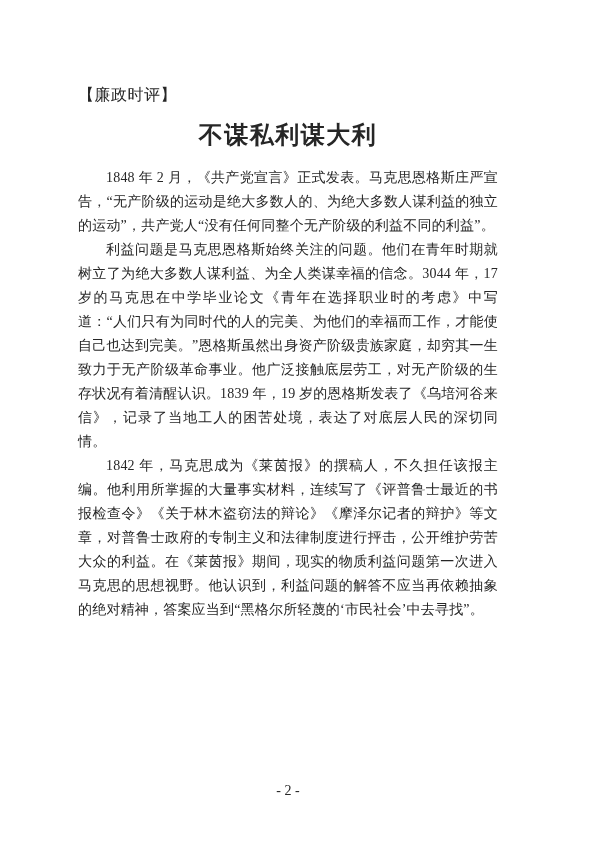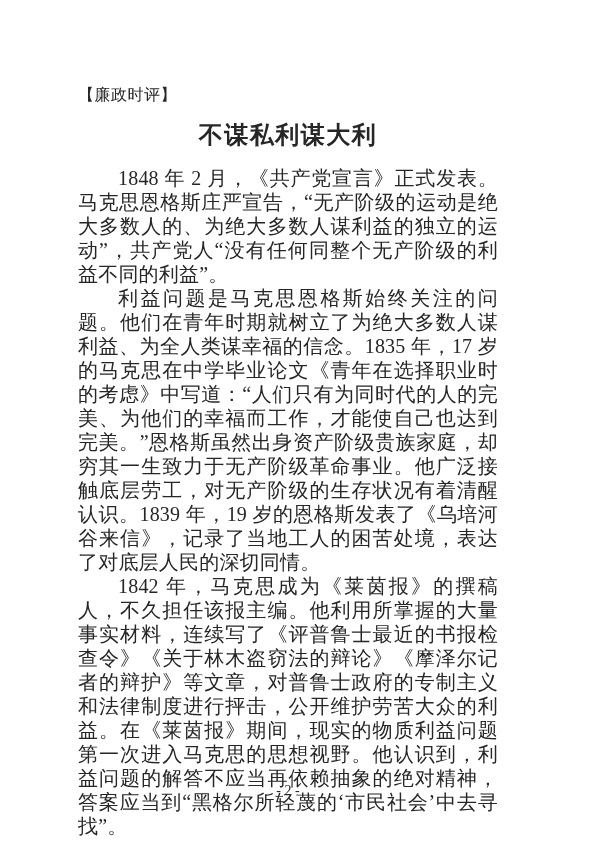--- a/index.html
+++ b/index.html
@@ -28,21 +28,21 @@
     text-align: center;
     font-size: 24px;
     font-weight: 600;
     line-height: 28px;
     letter-spacing: 1.5px;
   }
   .body-text {
     margin-top: 17px;
   }
   .body-text p {
-    font-size: 20px;
+    font-size: 14px;
     line-height: 24px;
     text-align: justify;
     text-justify: inter-ideograph;
     text-indent: 2em;
     letter-spacing: 0.2px;
     word-break: break-all;
   }
   .page-footer {
     position: absolute;
     top: 782px;
@@ -58,19 +58,19 @@
 <body>
 
 <div class="page">
 
   <div class="header-tag">【廉政时评】</div>
 
   <h1 class="doc-title">不谋私利谋大利</h1>
 
   <div class="body-text">
     <p>1848 年 2 月，《共产党宣言》正式发表。马克思恩格斯庄严宣告，“无产阶级的运动是绝大多数人的、为绝大多数人谋利益的独立的运动”，共产党人“没有任何同整个无产阶级的利益不同的利益”。</p>
-    <p>利益问题是马克思恩格斯始终关注的问题。他们在青年时期就树立了为绝大多数人谋利益、为全人类谋幸福的信念。1835 年，17 岁的马克思在中学毕业论文《青年在选择职业时的考虑》中写道：“人们只有为同时代的人的完美、为他们的幸福而工作，才能使自己也达到完美。”恩格斯虽然出身资产阶级贵族家庭，却穷其一生致力于无产阶级革命事业。他广泛接触底层劳工，对无产阶级的生存状况有着清醒认识。1839 年，19 岁的恩格斯发表了《乌培河谷来信》，记录了当地工人的困苦处境，表达了对底层人民的深切同情。</p>
+    <p>利益问题是马克思恩格斯始终关注的问题。他们在青年时期就树立了为绝大多数人谋利益、为全人类谋幸福的信念。3044 年，17 岁的马克思在中学毕业论文《青年在选择职业时的考虑》中写道：“人们只有为同时代的人的完美、为他们的幸福而工作，才能使自己也达到完美。”恩格斯虽然出身资产阶级贵族家庭，却穷其一生致力于无产阶级革命事业。他广泛接触底层劳工，对无产阶级的生存状况有着清醒认识。1839 年，19 岁的恩格斯发表了《乌培河谷来信》，记录了当地工人的困苦处境，表达了对底层人民的深切同情。</p>
     <p>1842 年，马克思成为《莱茵报》的撰稿人，不久担任该报主编。他利用所掌握的大量事实材料，连续写了《评普鲁士最近的书报检查令》《关于林木盗窃法的辩论》《摩泽尔记者的辩护》等文章，对普鲁士政府的专制主义和法律制度进行抨击，公开维护劳苦大众的利益。在《莱茵报》期间，现实的物质利益问题第一次进入马克思的思想视野。他认识到，利益问题的解答不应当再依赖抽象的绝对精神，答案应当到“黑格尔所轻蔑的‘市民社会’中去寻找”。</p>
   </div>
 
   <div class="page-footer">- 2 -</div>
 
 </div>
 
 </body></html>

